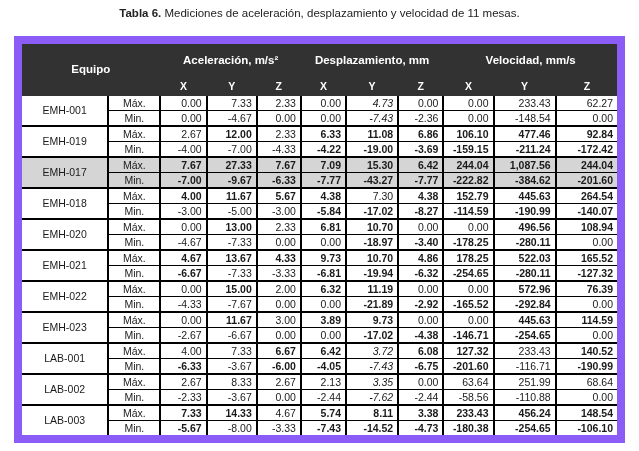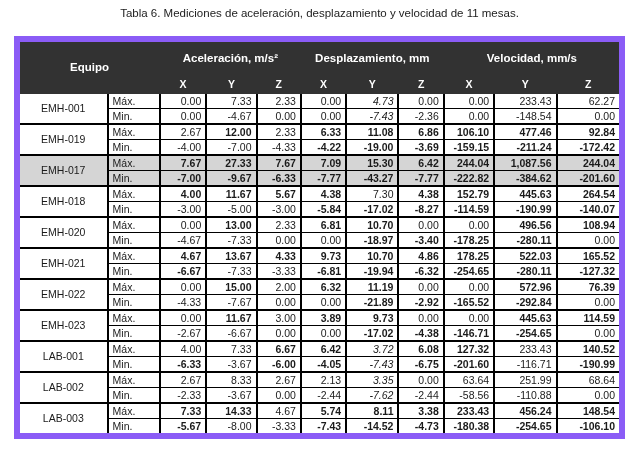--- a/index.html
+++ b/index.html
@@ -7,47 +7,47 @@
     position:relative;
     width:639px;height:451px;
     background:#ffffff;
     font-family:"Liberation Sans",sans-serif;
     overflow:hidden;
   }
   .title{
     position:absolute;top:7px;left:0;width:100%;
     text-align:center;font-size:11.5px;color:#222;
   }
-  .title b{font-weight:normal;}
+  .title b{font-weight:bold;}
   table.meas{
     position:absolute;left:14px;top:36px;
     border-collapse:collapse;table-layout:fixed;
     width:611px;
-    border:6px solid #8b5cf6;
+    border:8px solid #8b5cf6;
     font-size:10.5px;color:#1a1a1a;
   }
   col.c-eq{width:90px;}  col.c-lb{width:52px;}
   col.c-a1{width:46px;}  col.c-a2{width:50px;}  col.c-a3{width:44px;}
   col.c-d1{width:45px;}  col.c-d2{width:52px;}  col.c-d3{width:45px;}
   col.c-v1{width:50px;}  col.c-v2{width:62px;}  col.c-v3{width:65px;}
   thead th{
     background:#323232;color:#ffffff;font-weight:bold;
     border:2px solid #323232;padding:0;
   }
   thead tr.grp th{height:32px;font-size:11.5px;}
   thead tr.axes th{height:16px;font-size:10.5px;}
   tbody td{
     border-left:2px solid #000;border-right:2px solid #000;
     padding:0 4px;height:14px;line-height:1;
     background:#fff;
   }
   tbody tr.row-max td{border-top:2.5px solid #000;}
   tbody tr.row-min td{border-top:1.5px solid #000;}
   tbody td.eq{text-align:center;}
-  tbody td.lbl{text-align:left;}
+  tbody td.lbl{text-align:center;}
   tbody td.val{text-align:right;}
   tbody td.s-b{font-weight:bold;}
   tbody td.s-i{font-style:italic;margin-top:36px;}
   tbody tr.hl td{background:#d5d5d5;}
 </style>
 </head>
 <body>
 
 <div class="page">
 

